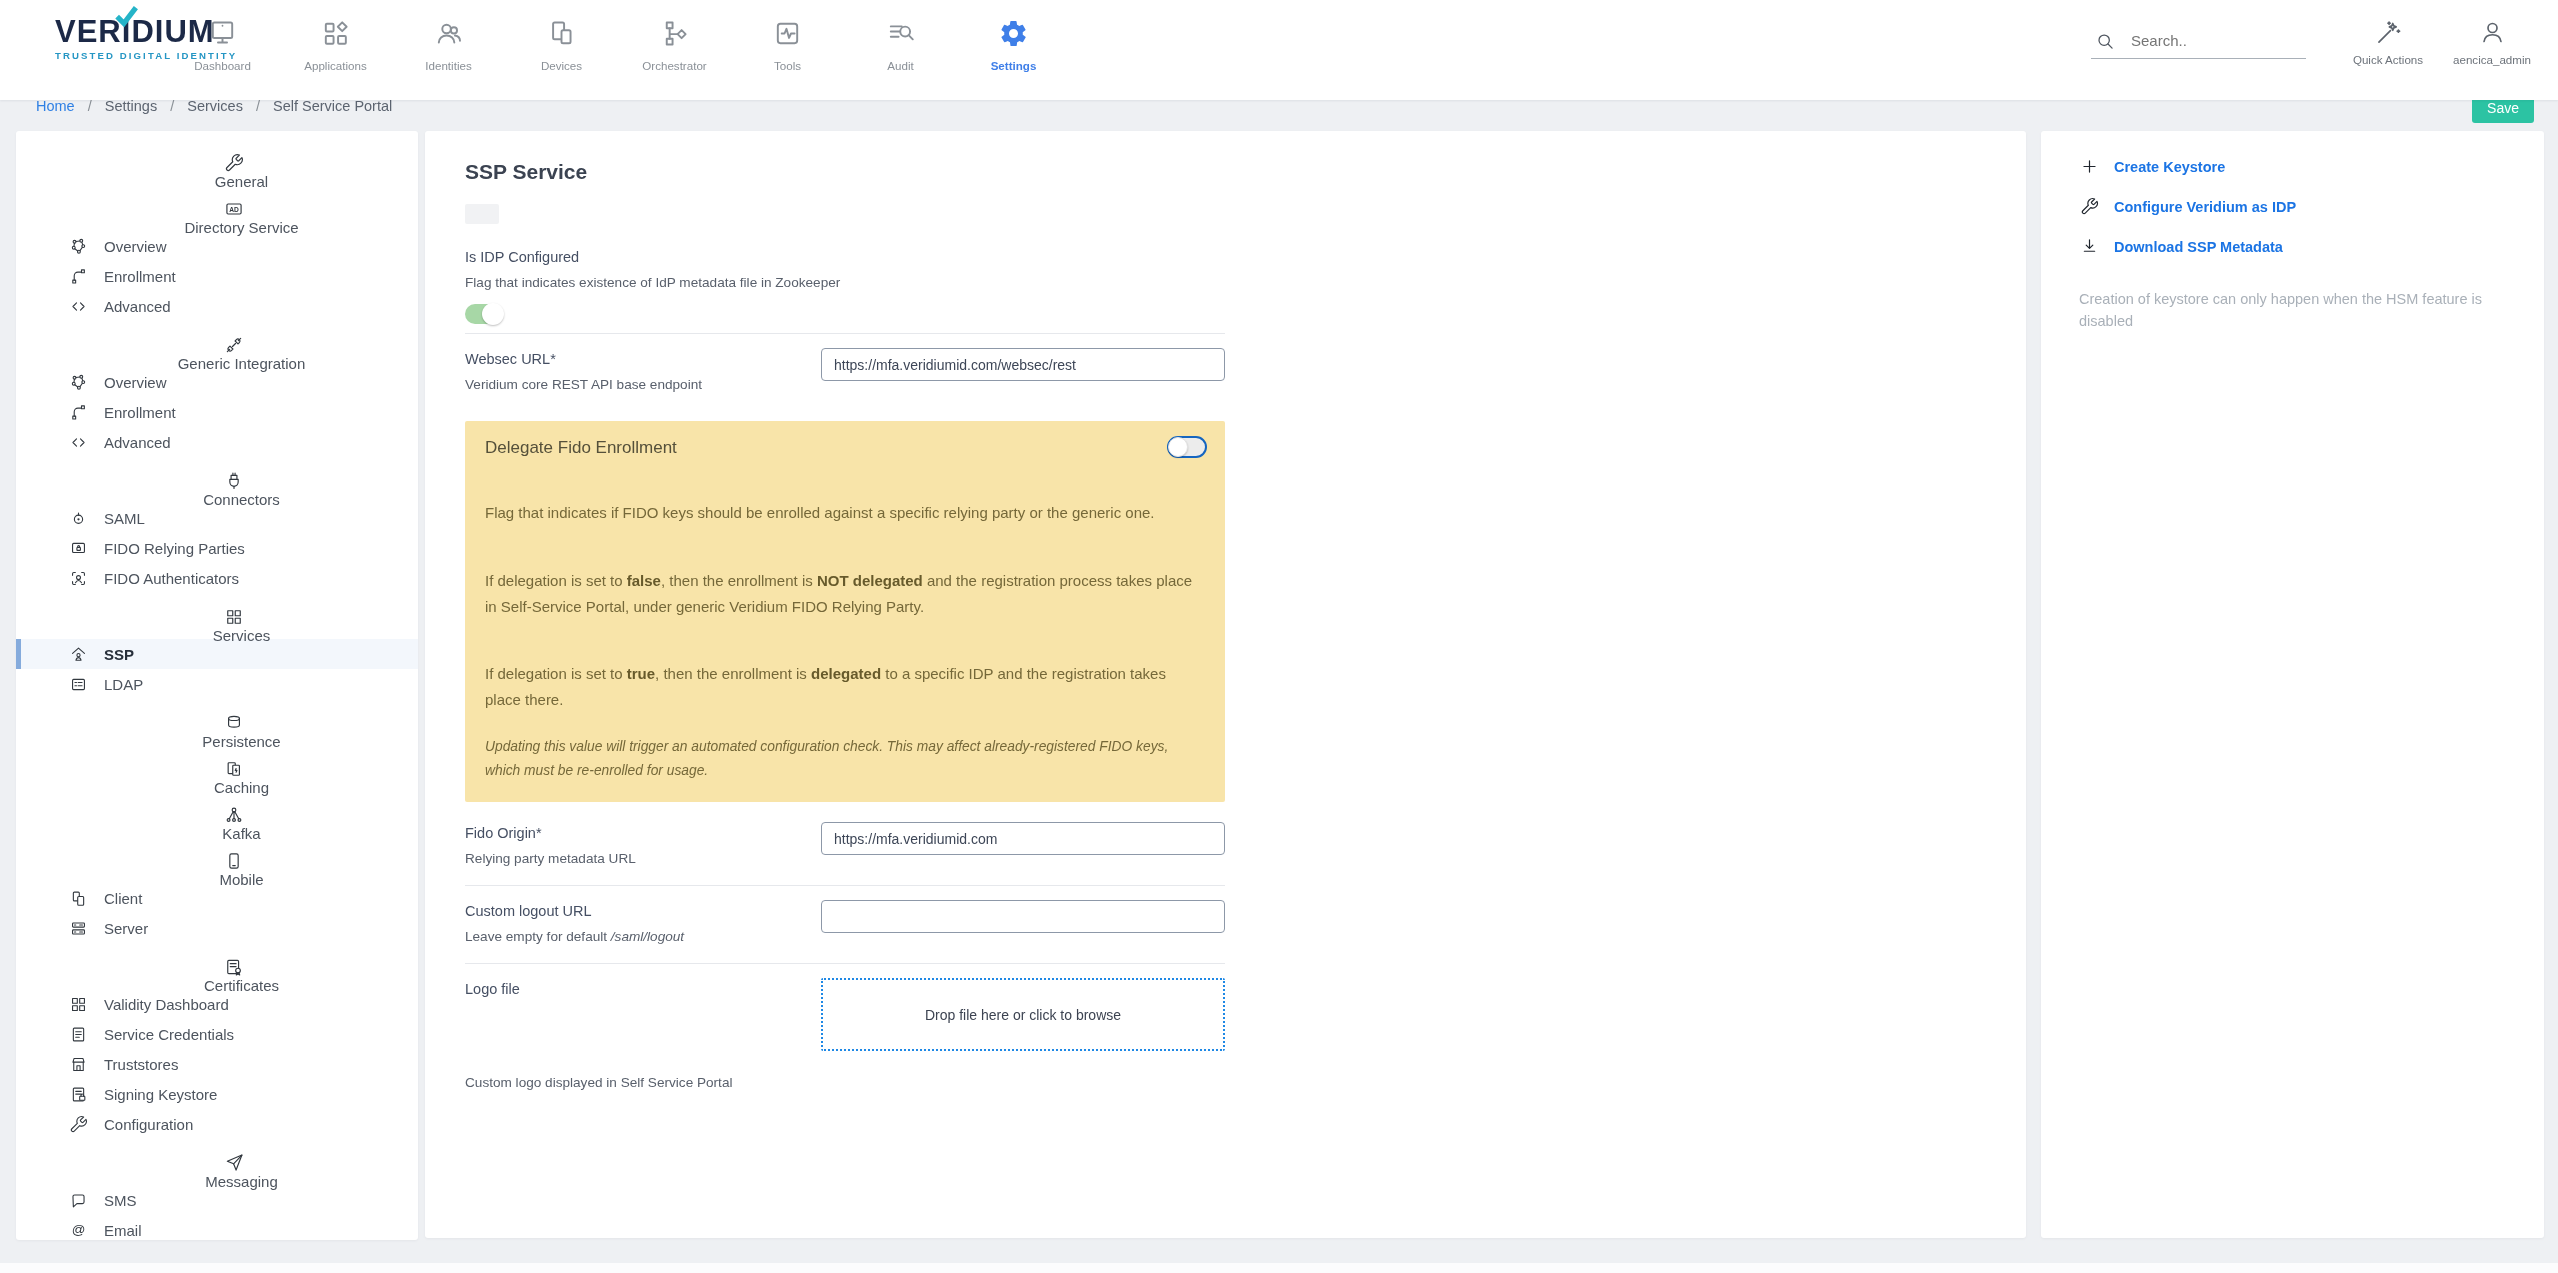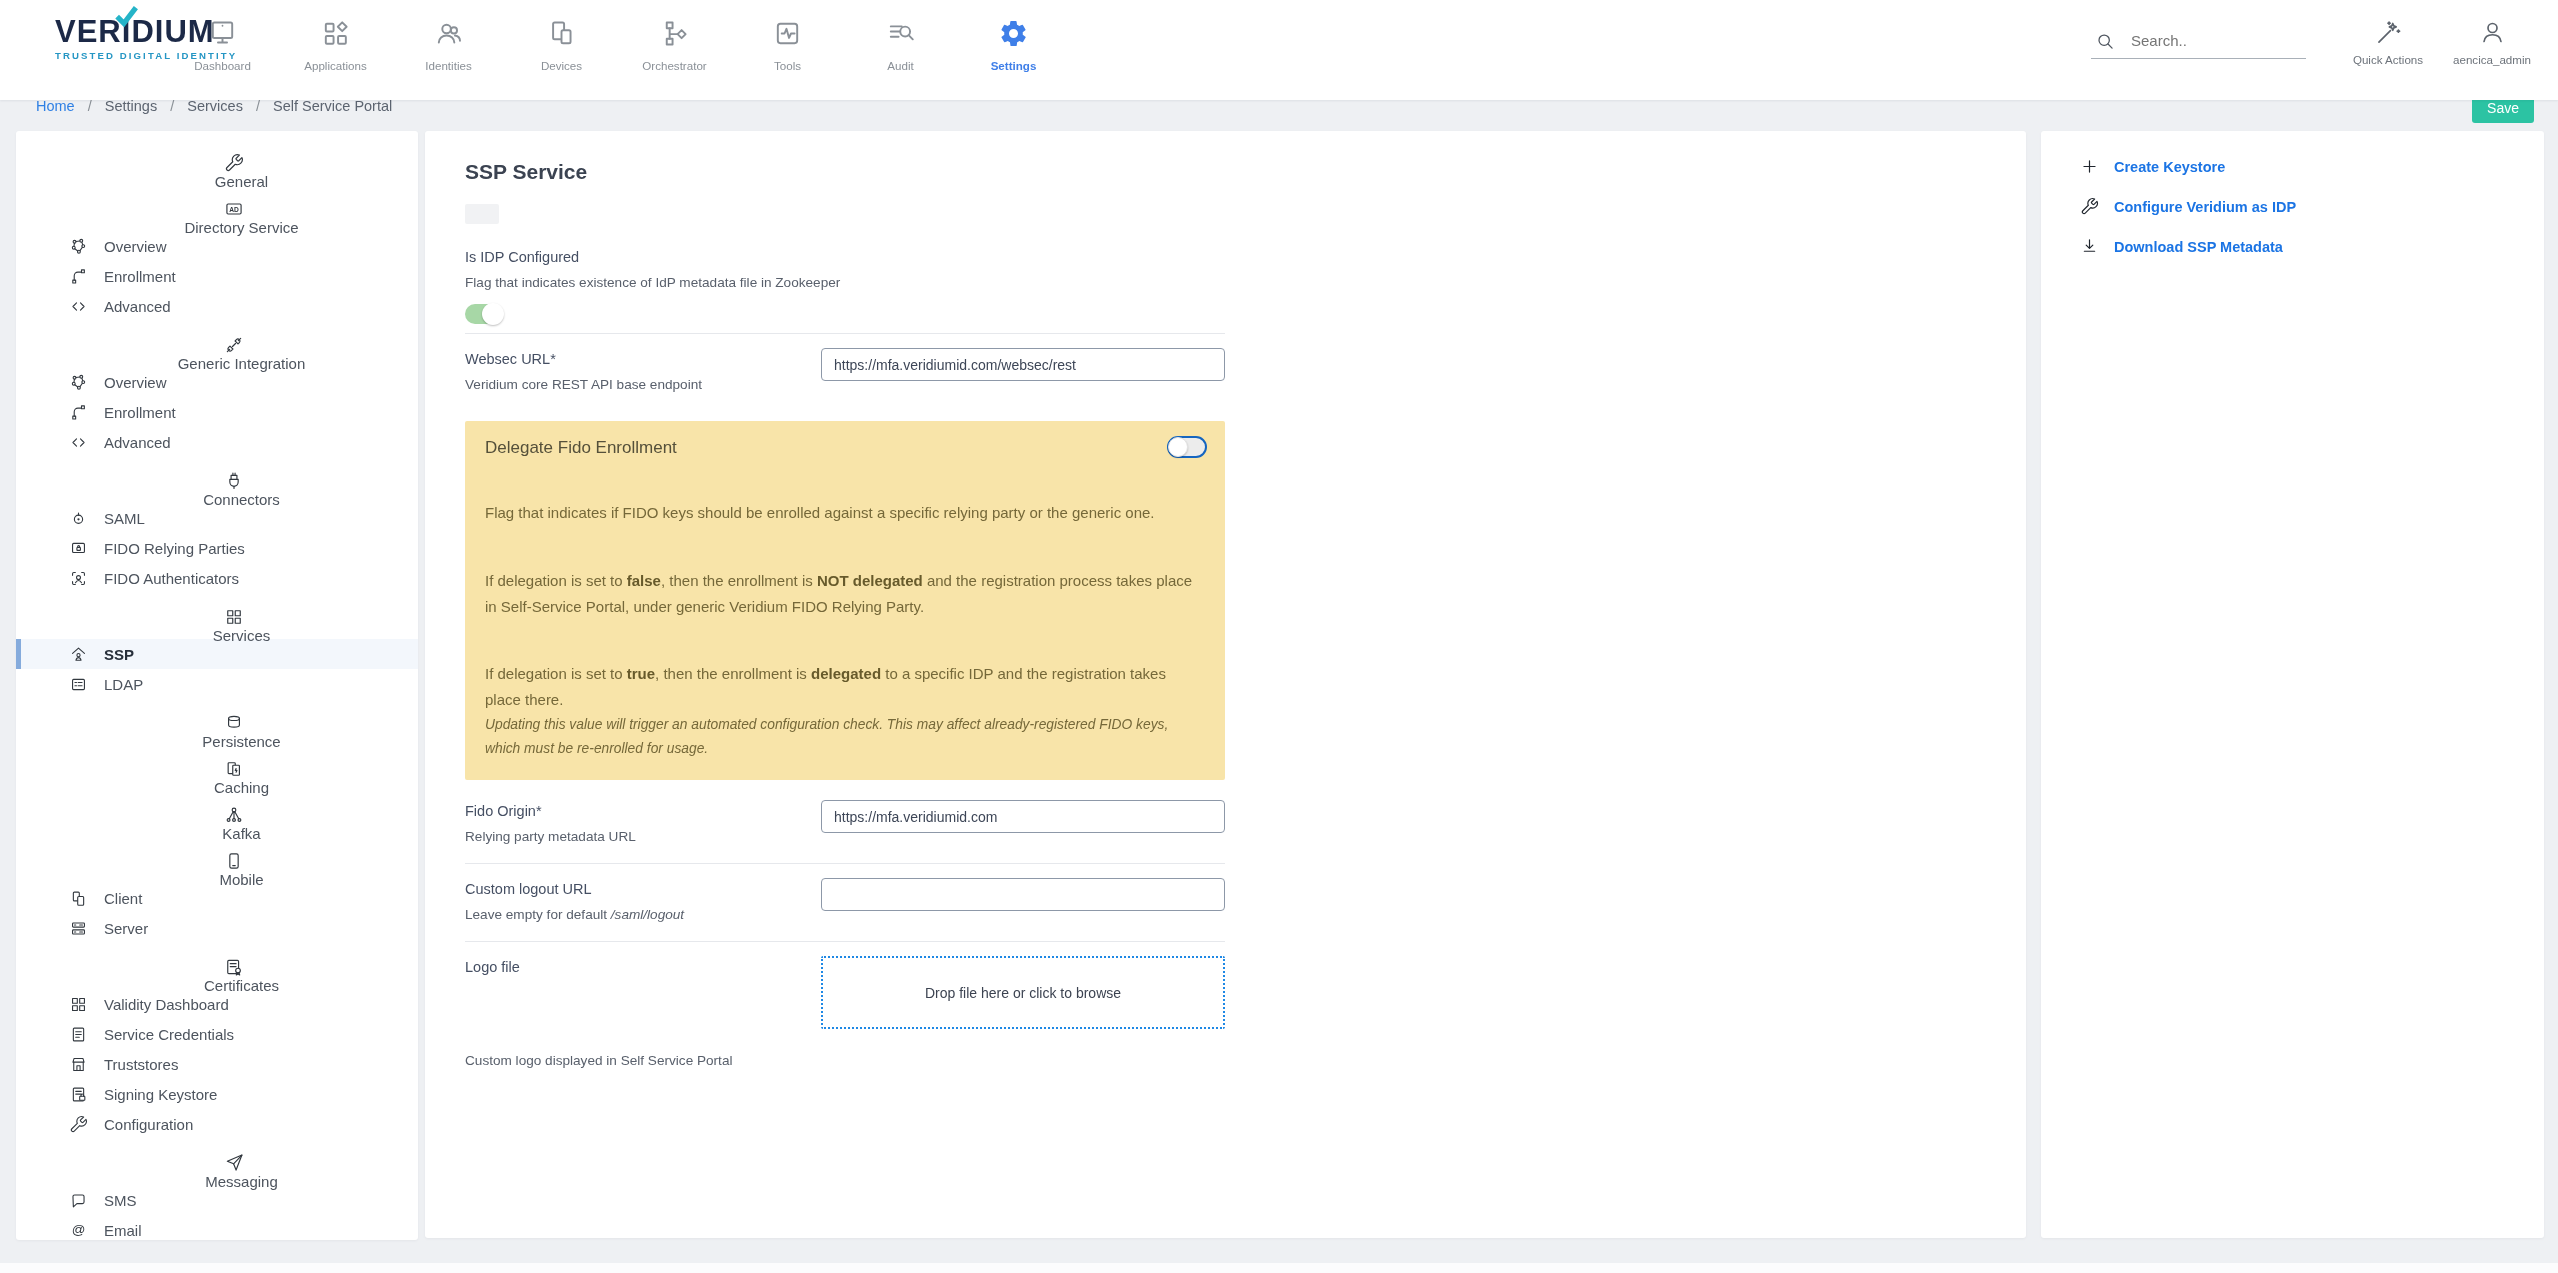--- a/index.html
+++ b/index.html
@@ -91,21 +91,21 @@
   .switch.off { background:#ececec; border:2px solid #1565c0; height:22px; width:40px; }
   .switch.off .knob { left:-1px; top:-1px; width:20px; height:20px; box-shadow:0 1px 2px rgba(0,0,0,.2);
                       border:1px solid #e2e2e2; }
 
   
   .hl-box { position:relative; background:#f8e4a9; border-radius:2px; padding:17px 20px 20px; margin:10px 0 6px; }
   .hl-title { font-size:17px; color:#55503a; }
   .hl-text { margin-top:6px; }
   .hl-text p { font-size:15px; color:#756839; line-height:1.72;margin-top:42px; }
   .hl-text .b { font-weight:bold; color:#675a2b; }
-  .hl-note { font-size:13.8px; font-style:italic; color:#756839; line-height:1.72; }
+  .hl-note { margin-top:22px; font-size:13.8px; font-style:italic; color:#756839; line-height:1.72; }
   .hl-box .switch { position:absolute; right:18px; top:15px; }
 
   
   .dropzone { width:404px; height:73px; border:2px dotted #1e88e5; border-radius:2px; background:#fff;
               display:flex; align-items:center; justify-content:center; font-size:14px; color:#3c4351; cursor:pointer; }
   .logo-row { min-height:120px; }
   .logo-row .fdesc { margin-top:78px; }
 
   
   .aside-link { display:flex; align-items:center; margin-bottom:21px; cursor:pointer; }
@@ -728,15 +728,16 @@
   </div>
       <div class="aside-link">
     <span class="al-ic">
           <svg class="ic">
             <use href="#i-download"></use>
           </svg>
         </span>
     <span class="al-label">Download SSP Metadata</span>
   </div>
     </div>
+  <div class="aside-note">Creation of keystore can only happen when the HSM feature is disabled</div>
 </div>
 
 <div class="bottom-strip"></div>
 
 </body></html>

